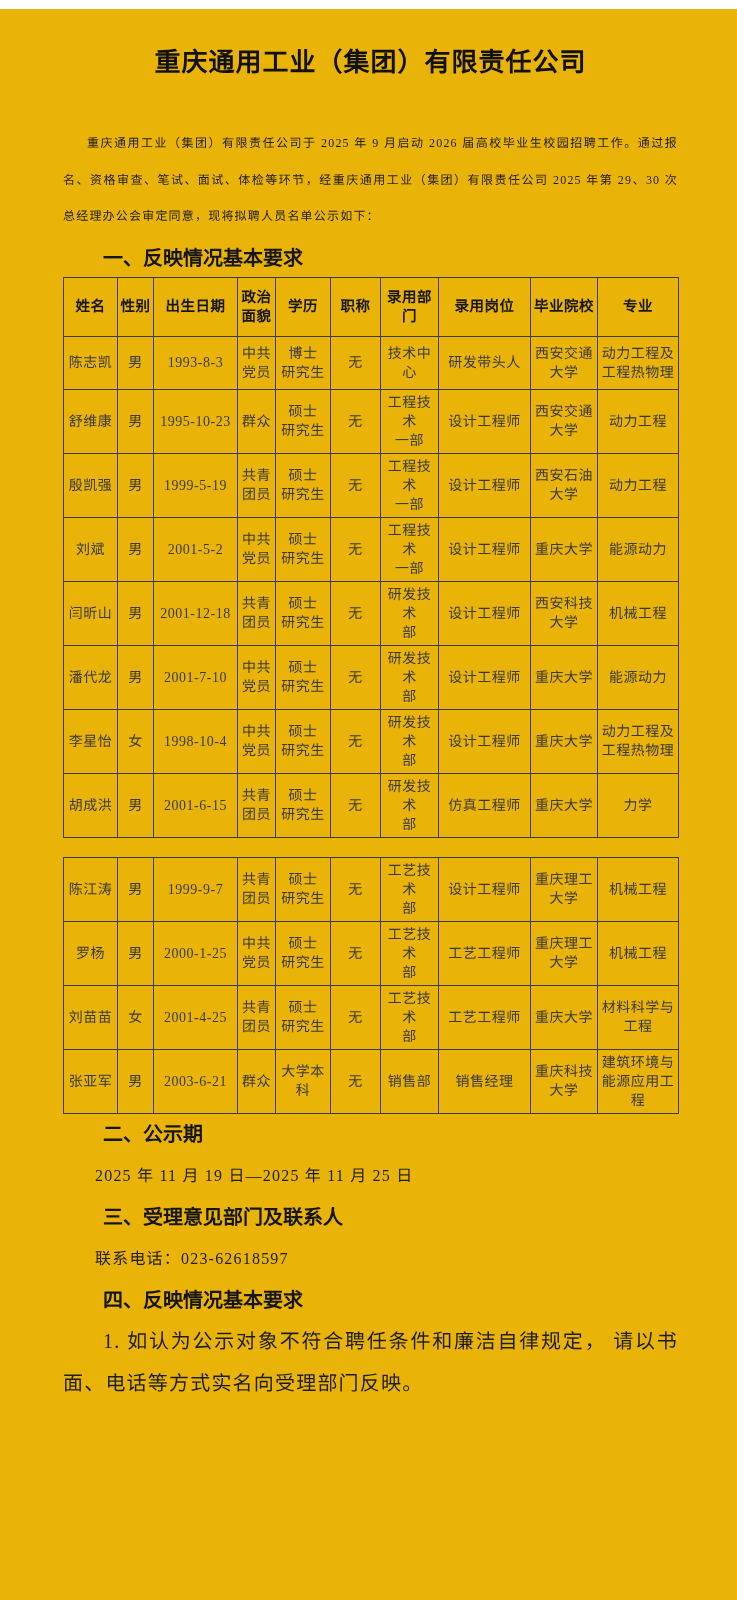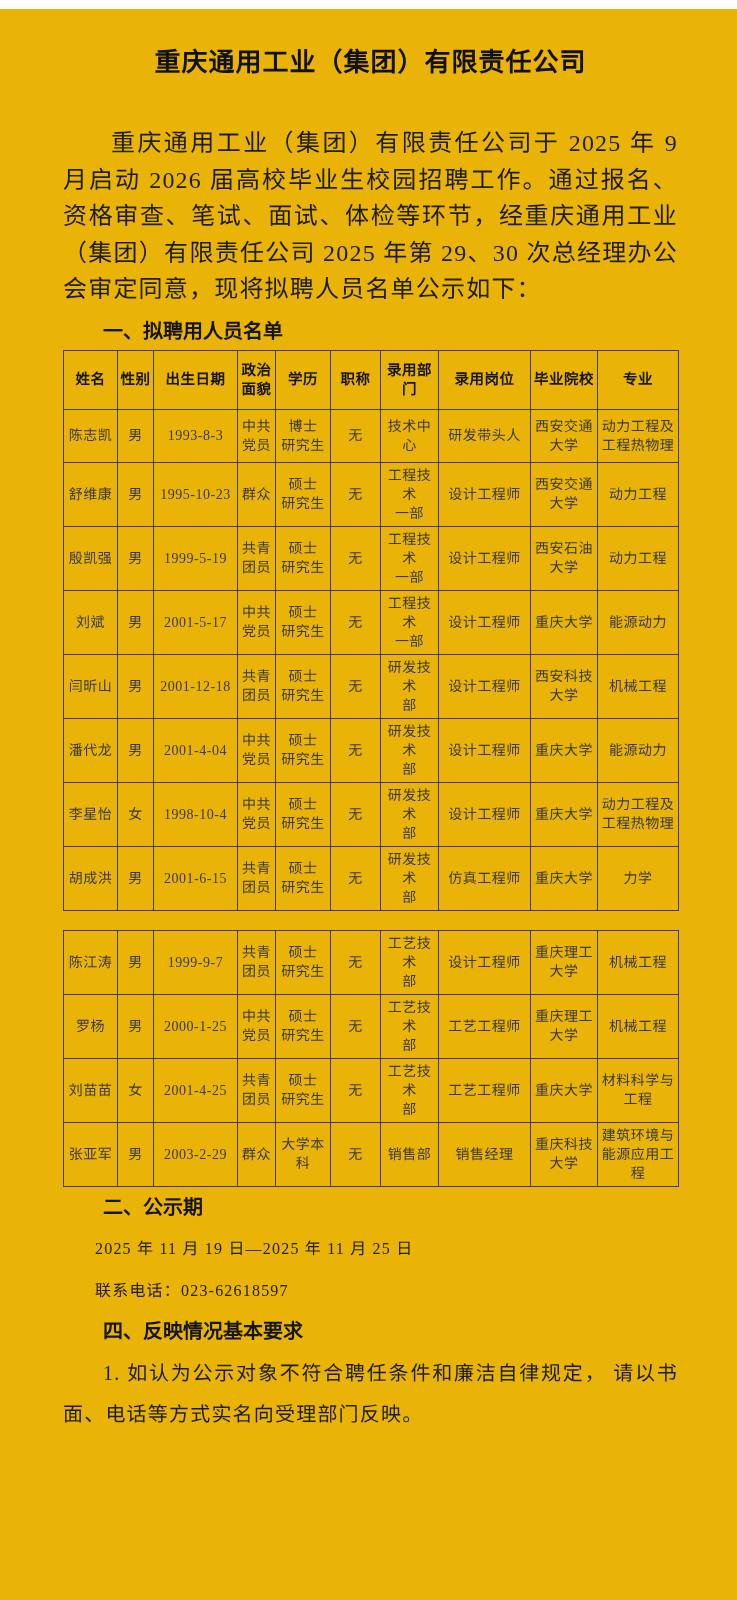--- a/index.html
+++ b/index.html
@@ -4,21 +4,21 @@
 <style>
   html,body { margin:0; padding:0; background:#ffffff; }
   .page {
     width:737px; height:1600px; margin:9px auto; background:#eab308;
     box-sizing:border-box; padding:34px 59px 0 63px; overflow:hidden;
     font-family:"Liberation Serif","DejaVu Serif",serif; color:#1d1d1d;
   }
   .title { margin:0; text-align:center; font-size:26px; font-weight:bold;
            line-height:40px; letter-spacing:1px; color:#111; }
   .tline { display:block; }
-  .intro { margin:42px 0 8px 0; font-size:24px; line-height:36.5px;
+  .intro { margin:42px 0 8px 0; font-size:12px; line-height:36.5px;
            text-align:justify; text-indent:2em; letter-spacing:1.2px; }
   .sec   { font-family:"Liberation Sans","DejaVu Sans",sans-serif;
            font-size:20px; font-weight:bold; color:#151515; margin:0;
            text-indent:2em; line-height:41.5px; }
   .sec.tight { line-height:30px; margin-bottom:4px; }
   .line  { font-size:16px; margin:0; line-height:41.5px; text-indent:2em;
            letter-spacing:1.2px; }
   .para  { font-size:20px; margin:0; line-height:41.5px; text-indent:2em;
            letter-spacing:1.2px; text-align:justify; }
   table.roster { border-collapse:collapse; table-layout:fixed; width:615px;
@@ -37,21 +37,21 @@
 </head>
 <body>
 
 <div class="page">
   <h1 class="title">
     <span class="tline">重庆通用工业（集团）有限责任公司</span>
   </h1>
 
   <p class="intro">重庆通用工业（集团）有限责任公司于 2025 年 9 月启动 2026 届高校毕业生校园招聘工作。通过报名、资格审查、笔试、面试、体检等环节，经重庆通用工业（集团）有限责任公司 2025 年第 29、30 次总经理办公会审定同意，现将拟聘人员名单公示如下：</p>
 
-  <h2 class="sec tight">一、拟聘用人员名单</h2>
+  <h2 class="sec tight">一、反映情况基本要求</h2>
 
   <table class="roster">
     <colgroup>
       <col class="c1">
         <col class="c2">
         <col class="c3">
         <col class="c4">
         <col class="c5">
       <col class="c6">
         <col class="c7">
@@ -118,21 +118,21 @@
           <td>工程技术
 一部</td>
           <td>设计工程师</td>
           <td>西安石油
 大学</td>
           <td>动力工程</td>
         </tr>
         <tr>
           <td>刘斌</td>
           <td>男</td>
-          <td>2001-5-17</td>
+          <td>2001-5-2</td>
           <td>中共
 党员</td>
           <td>硕士
 研究生</td>
           <td>无</td>
           <td>工程技术
 一部</td>
           <td>设计工程师</td>
           <td>重庆大学</td>
           <td>能源动力</td>
@@ -149,21 +149,21 @@
           <td>研发技术
 部</td>
           <td>设计工程师</td>
           <td>西安科技
 大学</td>
           <td>机械工程</td>
         </tr>
         <tr>
           <td>潘代龙</td>
           <td>男</td>
-          <td>2001-4-04</td>
+          <td>2001-7-10</td>
           <td>中共
 党员</td>
           <td>硕士
 研究生</td>
           <td>无</td>
           <td>研发技术
 部</td>
           <td>设计工程师</td>
           <td>重庆大学</td>
           <td>能源动力</td>
@@ -260,37 +260,38 @@
           <td>工艺技术
 部</td>
           <td>工艺工程师</td>
           <td>重庆大学</td>
           <td>材料科学与
 工程</td>
         </tr>
         <tr>
           <td>张亚军</td>
           <td>男</td>
-          <td>2003-2-29</td>
+          <td>2003-6-21</td>
           <td>群众</td>
           <td>大学本
 科</td>
           <td>无</td>
           <td>销售部</td>
           <td>销售经理</td>
           <td>重庆科技
 大学</td>
           <td>建筑环境与
 能源应用工
 程</td>
         </tr>
       </tbody>
   </table>
 
   <h2 class="sec">二、公示期</h2>
   <p class="line">2025 年 11 月 19 日—2025 年 11 月 25 日</p>
 
+  <h2 class="sec">三、受理意见部门及联系人</h2>
   <p class="line">联系电话：023-62618597</p>
 
   <h2 class="sec">四、反映情况基本要求</h2>
   <p class="para">1. 如认为公示对象不符合聘任条件和廉洁自律规定， 请以书面、电话等方式实名向受理部门反映。</p>
 
 </div>
 
 </body></html>

